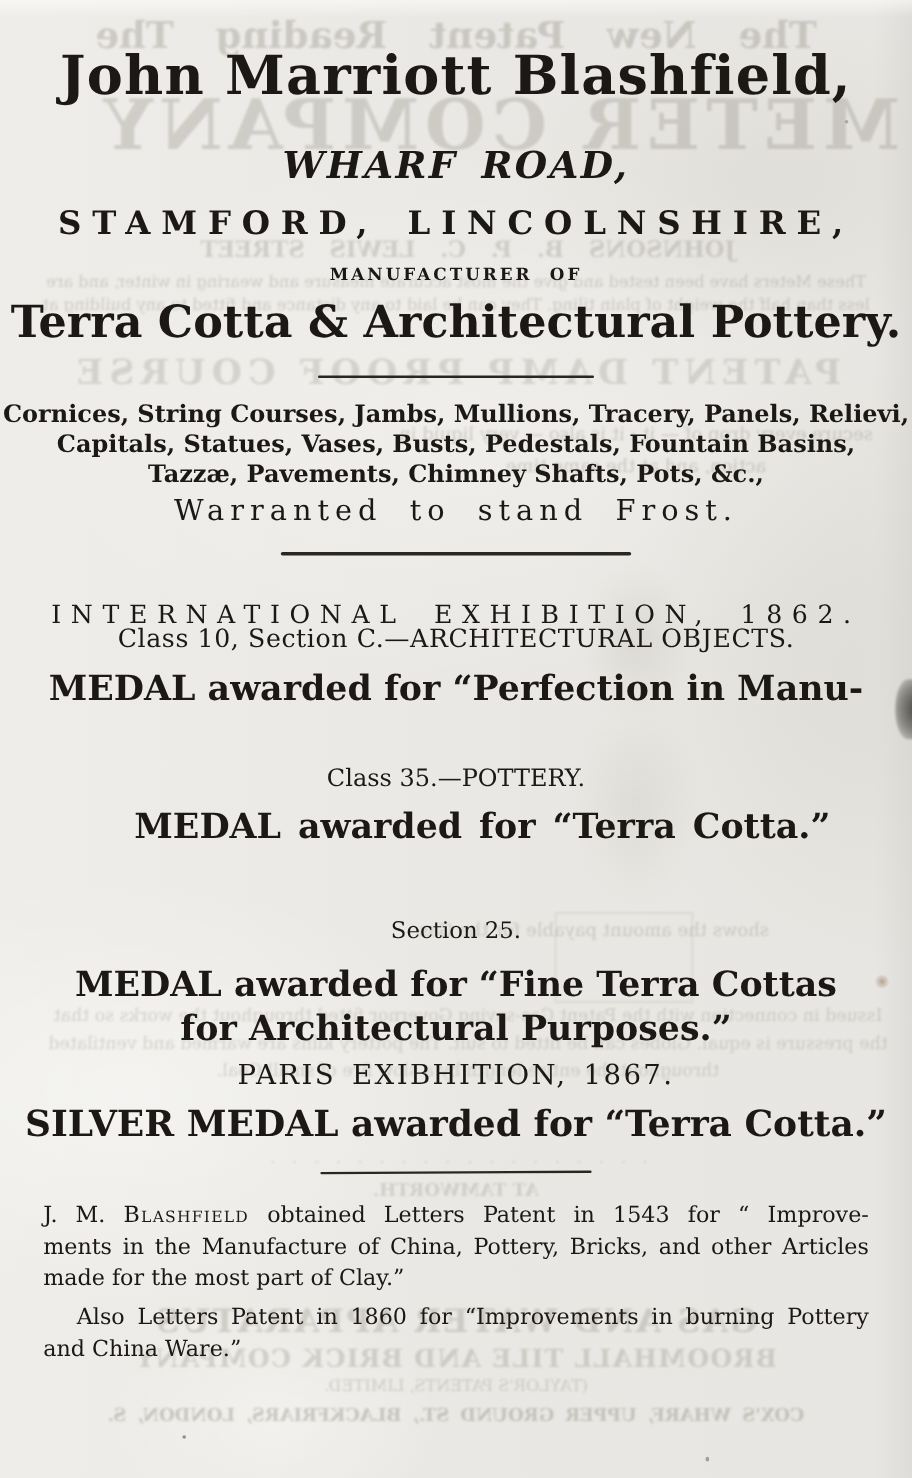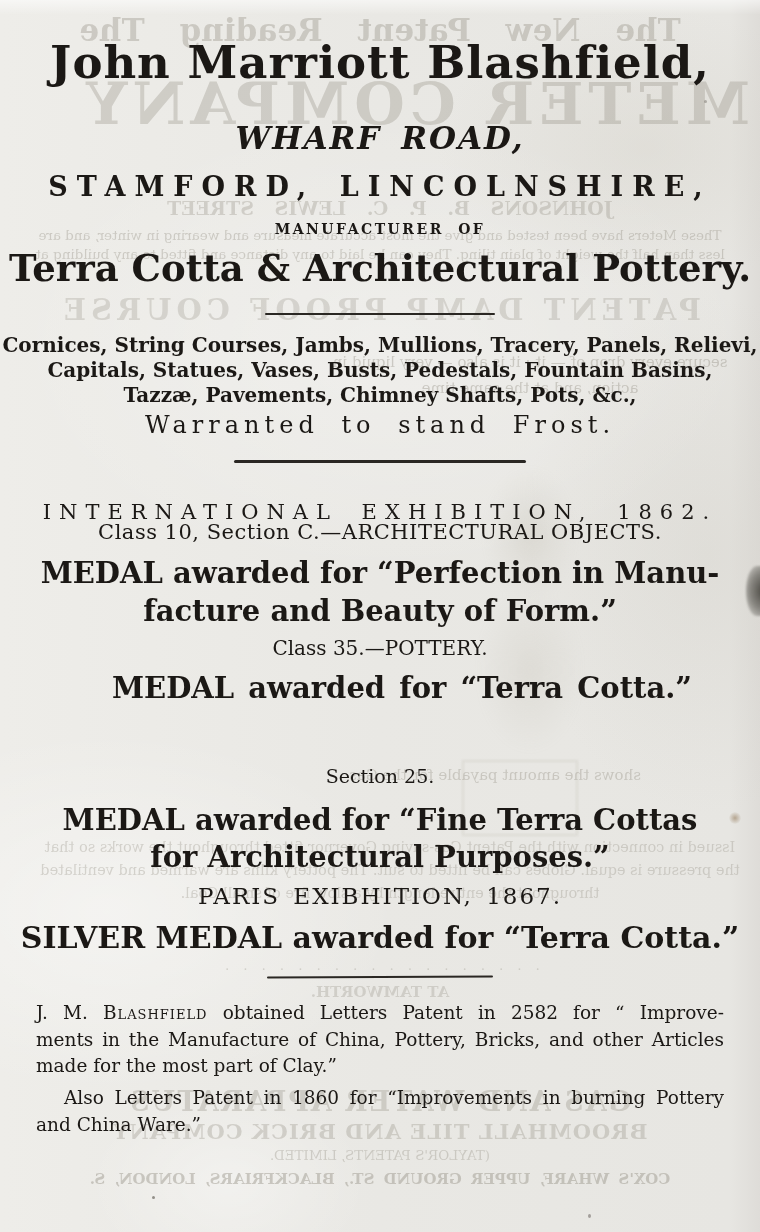--- a/index.html
+++ b/index.html
@@ -121,38 +121,37 @@
   </div>
 
   <div class="abs ctr nw t-warr">Warranted to stand Frost.</div>
 
   <div class="rule rule2"></div>
 
   <div class="abs ctr nw t-intl">INTERNATIONAL EXHIBITION, 1862.</div>
   <div class="abs ctr nw t-class10">Class 10, Section C.—ARCHITECTURAL OBJECTS.</div>
   <div class="abs ctr t-medal1">
     <div class="nw">MEDAL awarded for “Perfection in Manu-</div>
-    <div class="nw">facture and Beauty of Form.”</div>
   </div>
   <div class="abs ctr nw t-class35">Class 35.—POTTERY.</div>
   <div class="abs ctr nw t-medal2">MEDAL awarded for “Terra Cotta.”</div>
 
   <div class="abs ctr nw t-sect25">Section 25.</div>
   <div class="abs ctr t-medal3">
     <div class="nw">MEDAL awarded for “Fine Terra Cottas</div>
     <div class="nw">for Architectural Purposes.”</div>
   </div>
 
   <div class="abs ctr nw t-paris">PARIS EXIBHITION, 1867.</div>
   <div class="abs ctr nw t-silver">SILVER MEDAL awarded for “Terra Cotta.”</div>
 
   <div class="rule rule3"></div>
 
   <div class="para p1">
-    <div class="jline"><span>J. M. </span><span class="sc">Blashfield</span><span> obtained Letters Patent in 2582 for “ Improve-</span></div>
+    <div class="jline"><span>J. M. </span><span class="sc">Blashfield</span><span> obtained Letters Patent in 1543 for “ Improve-</span></div>
     <div class="jline">ments in the Manufacture of China, Pottery, Bricks, and other Articles</div>
     <div class="lastline">made for the most part of Clay.”</div>
   </div>
 
   <div class="para p2">
     <div class="jline indent">Also Letters Patent in 1860 for “Improvements in burning Pottery</div>
     <div class="lastline">and China Ware.”</div>
   </div>
 
   <div class="mark edge-blob"></div>

